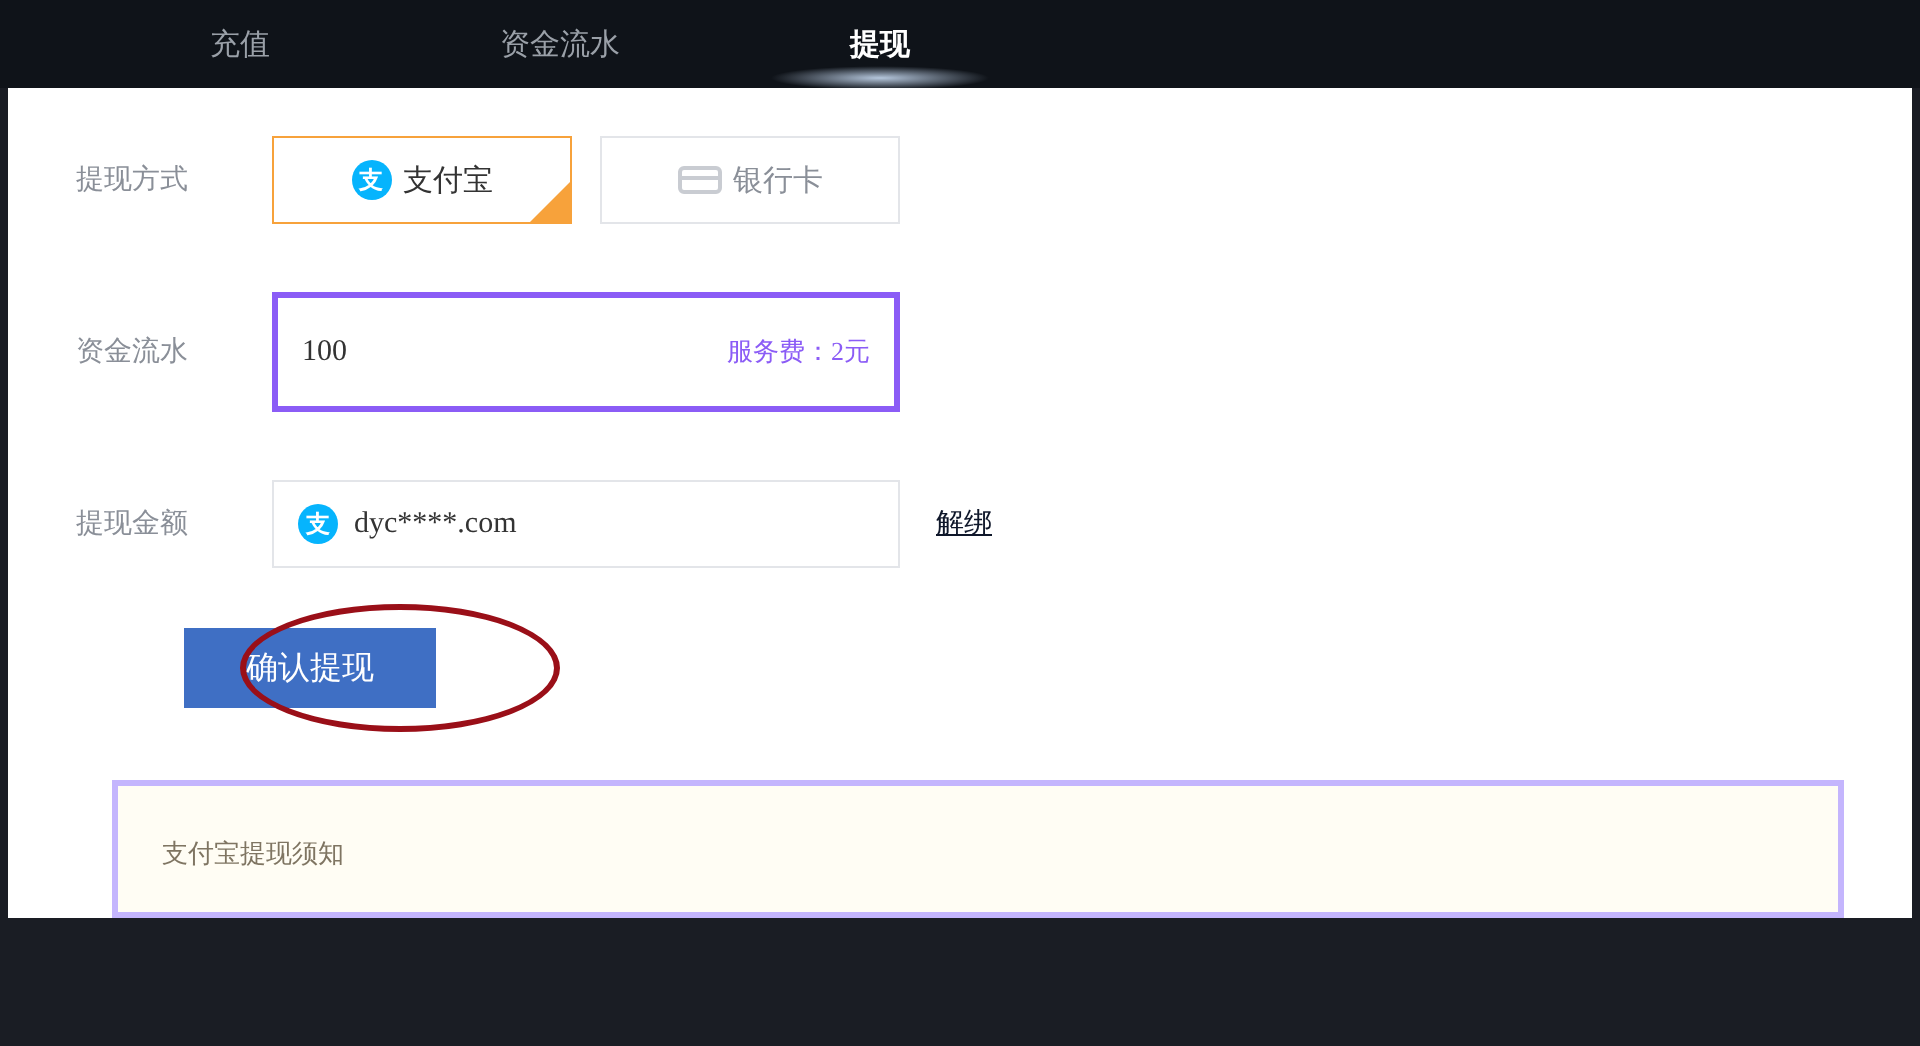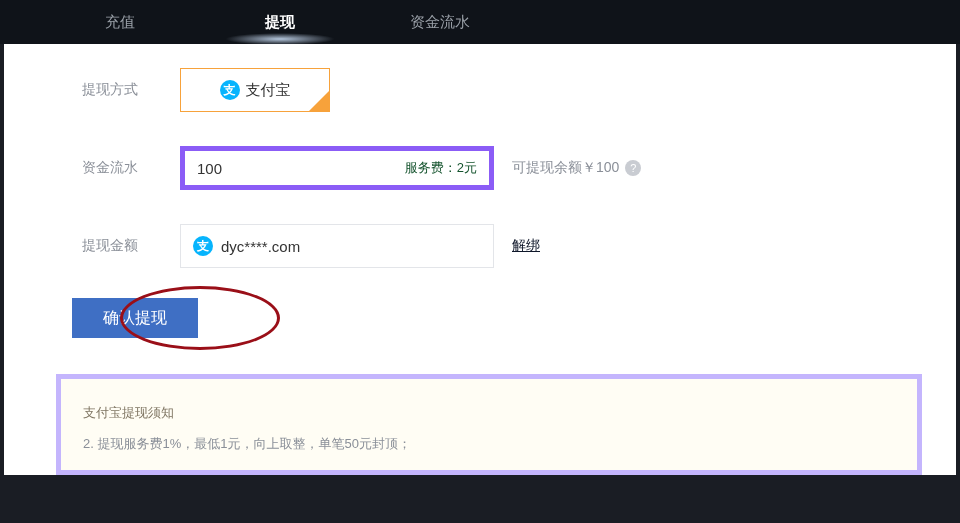--- a/index.html
+++ b/index.html
@@ -1,15 +1,15 @@
 <!DOCTYPE html>
 <html><head>
 <meta charset="utf-8">
 <style>
-  * { box-sizing: border-box; margin: 0; padding: 0; }
+  * { box-sizing: border-box; margin: 0; padding: 0; font-family: Liberation Serif, serif; }
   body {
     font-family: "Microsoft YaHei", "PingFang SC", Arial, sans-serif;
     background: #1a1d24;
     width: 960px;
     height: 523px;
     overflow: hidden;
     font-size: 14px;
   }
   .page { width: 960px; }
   .dark-header {
@@ -48,21 +48,20 @@
     background: #ffffff;
     width: 952px;
     margin-left: 4px;
     padding: 24px 0 0 0;
   }
   .row {
     display: flex;
     align-items: center;
     padding: 0 34px;
     margin-bottom: 34px;
-    margin-left: 44px;
   }
   .label {
     width: 98px;
     color: #8a8f98;
     font-size: 14px;
     flex-shrink: 0;
   }
   .method-card {
     width: 150px;
     height: 44px;
@@ -109,37 +108,37 @@
   .bankcard-rect::after {
     content: ""; position: absolute; left: 0; right: 0; top: 3px; height: 2px; background: #c9ccd2;
   }
   .method-card.alt { color: #8a8f98; }
   .amount-group {
     display: flex;
     align-items: center;
   }
   .amount-box {
     width: 314px;
-    height: 44px;
-    border: 5px solid #8b5cf6;
+    height: 60px;
+    border: 3px solid #8b5cf6;
     display: flex;
     align-items: center;
     padding: 0 12px;
     background: #fff;
   }
   .amount-input {
     border: none;
     outline: none;
     font-size: 15px;
     color: #333;
     flex: 1;
     background: transparent;
   }
   .fee-text {
-    color: #14532d;
+    color: #8b5cf6;
     font-size: 13px;
     white-space: nowrap;
     text-align: right;
   }
   .balance-text {
     color: #8a8f98;
     font-size: 14px;
     margin-left: 18px;
     display: flex;
     align-items: center;
@@ -161,21 +160,21 @@
     font-size: 15px;
   }
   .account-box .micon { margin-right: 8px; }
   .unbind-link {
     color: #0f172a;
     text-decoration: underline;
     font-size: 14px;
     margin-left: 18px;
     cursor: pointer;
   }
-  .submit-row { padding-left: 68px; margin-top: -4px; margin-bottom: 36px; position: relative; }
+  .submit-row { padding-left: 88px; margin-top: -4px; margin-bottom: 36px; position: relative; }
   .submit-btn {
     width: 126px; height: 40px;
     background: #3f6fc4;
     color: #fff;
     border: none;
     font-size: 16px;
     cursor: pointer;
     display: inline-flex; align-items: center; justify-content: center;
     position: relative;
     z-index: 1;
@@ -184,85 +183,86 @@
     position: absolute;
     left: 116px; top: -12px;
     width: 160px; height: 64px;
     border: 3px solid #9a0f18;
     border-radius: 50%;
     pointer-events: none;
     z-index: 2;
   }
   .notice-box {
     margin: 0 34px 0 52px;
-    border: 5px solid #c4b5fd;
+    border: 3px solid #c4b5fd;
     background: #fffdf4;
     padding: 20px 22px 12px;
     color: #8a8f98;
     font-size: 13px;
     line-height: 2.1;
   }
   .notice-title { color: #7f7562; margin-bottom: 4px; }
 </style>
 </head>
 <body>
 
 <div class="page">
 
   <div class="dark-header">
     <div class="tab">
       <span>充值</span>
     </div>
+    <div class="tab">
+      <span>资金流水</span>
+    </div>
     <div class="tab active">
       <span>提现</span>
-    </div>
-    <div class="tab">
-      <span>资金流水</span>
     </div>
   </div>
 
   <div class="content-area">
 
     <div class="row">
       <div class="label">提现方式</div>
       <div class="method-card selected">
         <span class="micon">
             <span class="alipay-dot">支</span>
           </span>
         <span>支付宝</span>
       </div>
+      <div class="method-card alt">
+        <span class="micon">
+            <span class="bankcard-rect"></span>
+          </span>
+        <span>银行卡</span>
+      </div>
     </div>
 
     <div class="row">
       <div class="label">资金流水</div>
       <div class="amount-group">
         <div class="amount-box">
           <input class="amount-input" value="100" style="">
           <span class="fee-text">服务费：2元</span>
         </div>
-        <div class="balance-text">
-          <span>可提现余额￥100</span>
-          <span class="help-dot">?</span>
-        </div>
       </div>
     </div>
 
     <div class="row">
       <div class="label">提现金额</div>
       <div class="account-box">
         <span class="micon"><span class="alipay-dot">支</span></span>
         <span>dyc****.com</span>
       </div>
       <a class="unbind-link">解绑</a>
     </div>
 
     <div class="submit-row">
       <button class="submit-btn">确认提现</button>
       <div class="submit-highlight"></div>
     </div>
 
     <div class="notice-box">
       <div class="notice-title">支付宝提现须知</div>
-      <div>2. 提现服务费1%，最低1元，向上取整，单笔50元封顶；</div>
     </div>
 
   </div>
 </div>
 
 </body></html>

